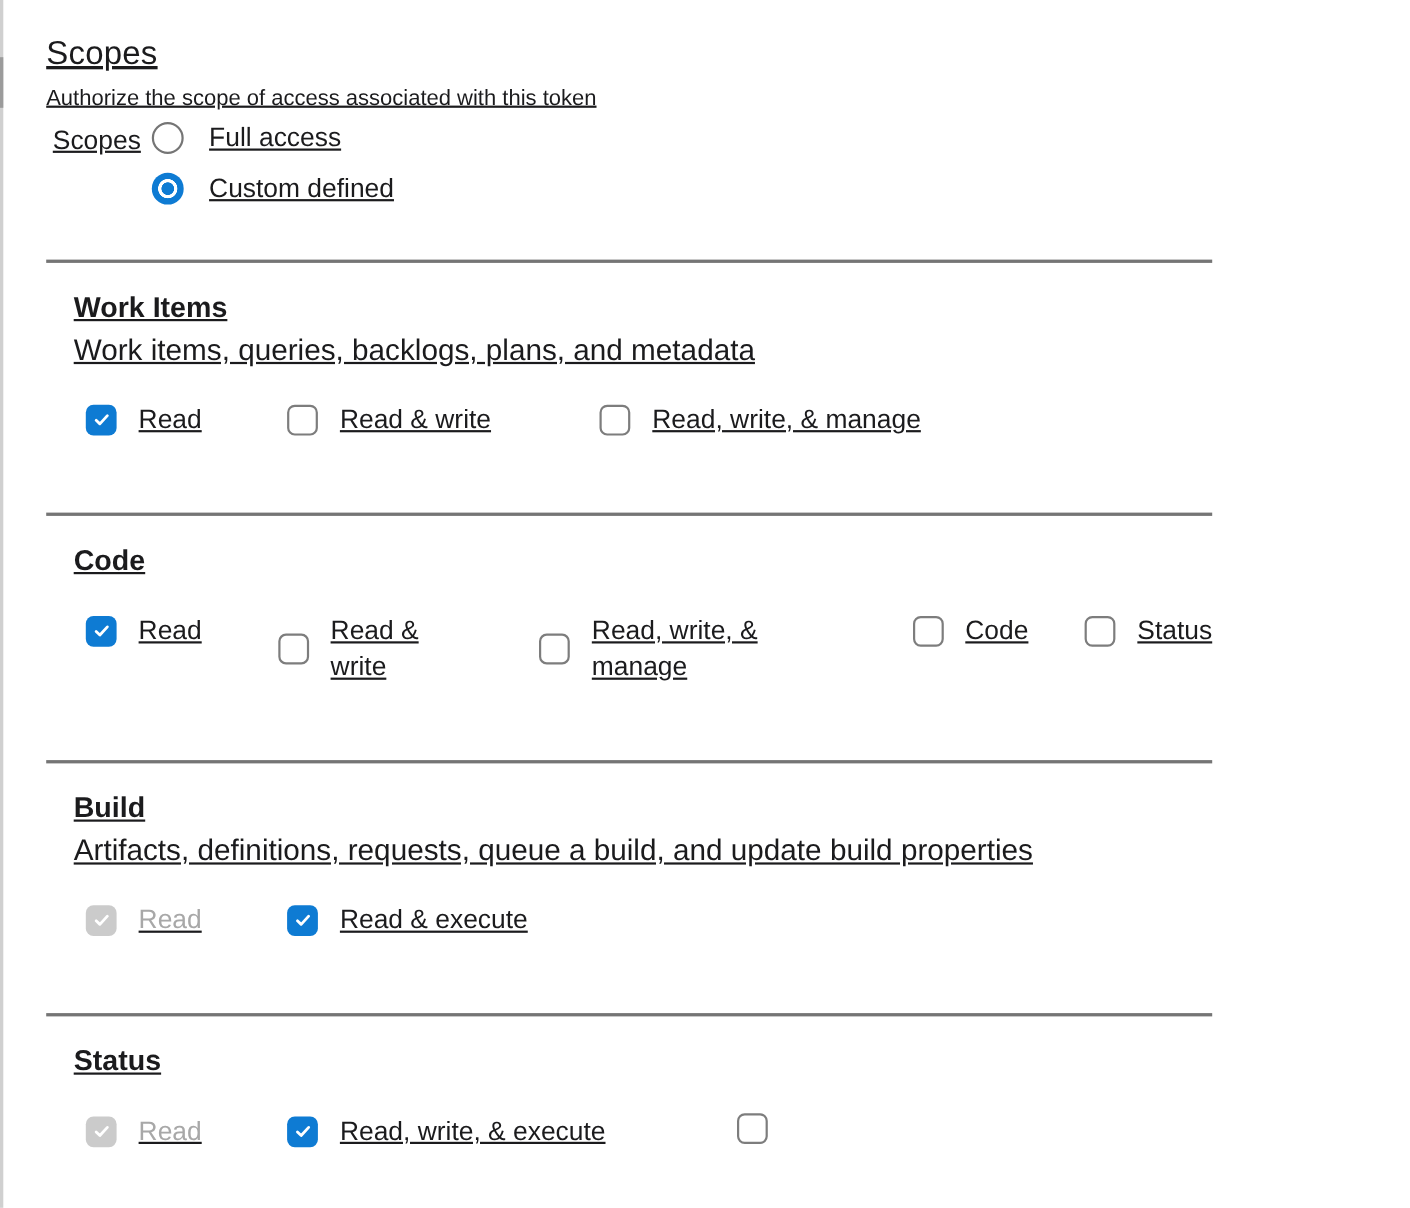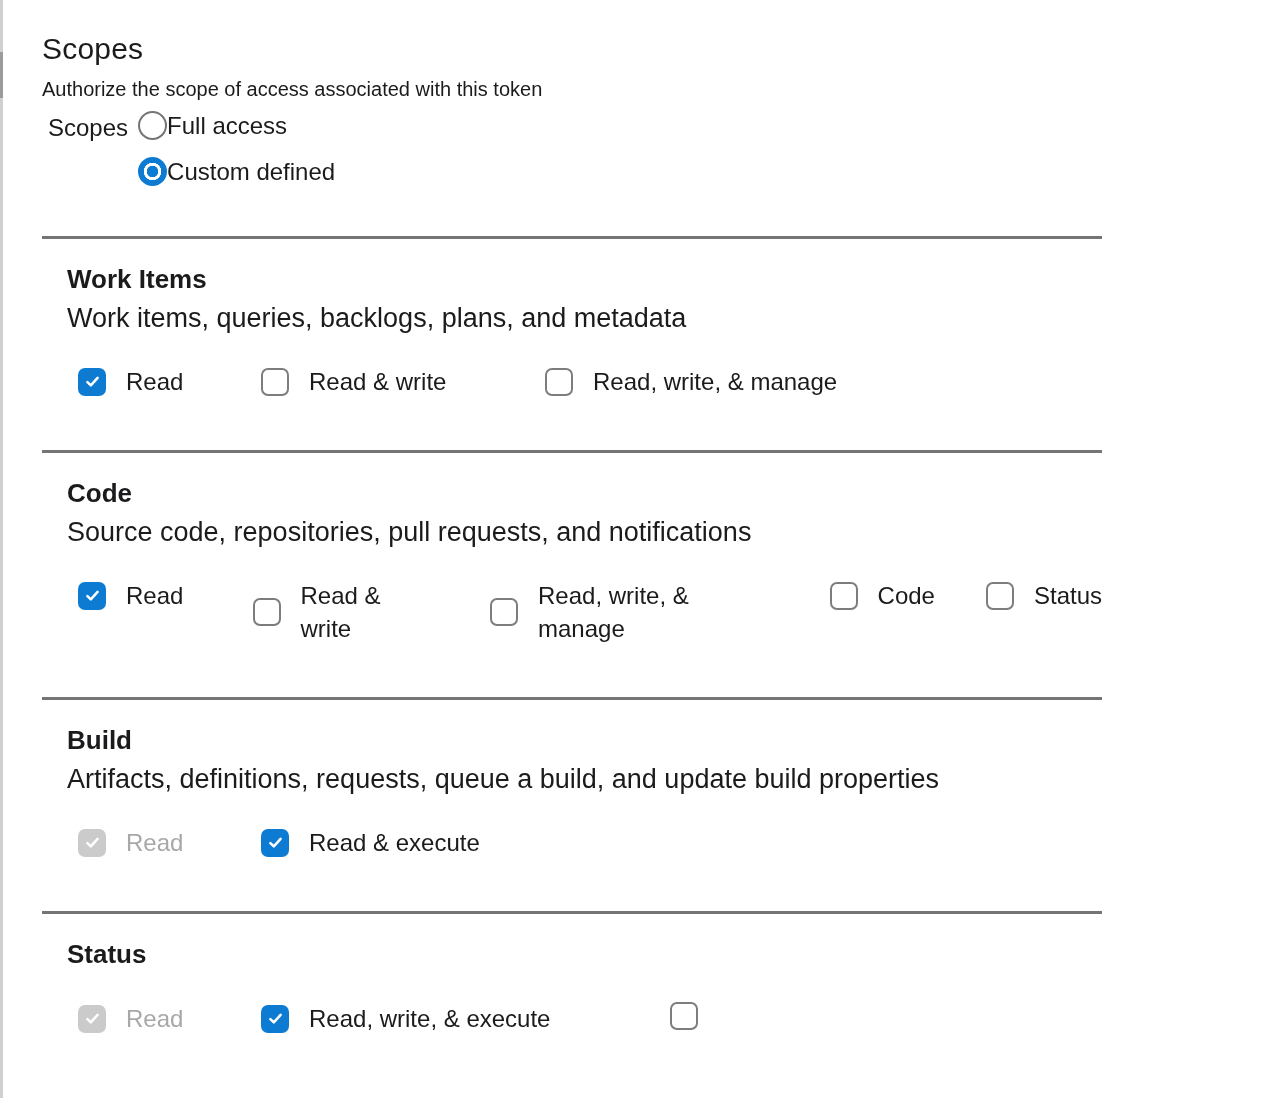--- a/index.html
+++ b/index.html
@@ -4,21 +4,21 @@
 <style>
   * { box-sizing: border-box; margin: 0; padding: 0; }
   html,body { width: 1282px; height: 1098px; }
   body {
     font-family: "Liberation Sans", "DejaVu Sans", sans-serif;
     background: #ffffff;
     color: #1b1b1d;
     position: relative;
     overflow: hidden;
   }
-  .panel { width: 1102px; height: 1098px; position: relative; background:#fff; }
+  .panel { width: 1102px; height: 1098px; position: relative; background:#fff;text-decoration:underline; }
 
   
   .left-track {
     position: absolute; left: 0; top: 0; width: 3px; height: 1098px;
     background: #d0d0d0;
   }
   .left-thumb {
     position: absolute; left: 0; top: 52px; width: 3px; height: 46px;
     background: #9b9b9b;
   }
@@ -33,21 +33,21 @@
   .radio-col { display: flex; flex-direction: column; gap: 17px; }
   .radio-row { display: flex; align-items: center; cursor: default; }
   .radio {
     width: 29px; height: 29px; border-radius: 50%;
     border: 2px solid #757575; background: #fff; flex: 0 0 auto;
   }
   .radio.selected {
     border: none;
     background: radial-gradient(circle at 50% 50%, #0e7bd3 0 5.5px, #ffffff 6px 8.5px, #0e7bd3 9px 15px);
   }
-  .radio-label { font-size: 24px; }
+  .radio-label { font-size: 24px; margin-left: 23px; }
 
   
   .divider { height: 3px; background: #757575; }
   section { padding: 0 0 0 42px; }
   .section-inner { padding-left: 25px; }
   .section-title { font-size: 26px; font-weight: 700; line-height: 32px; padding-top: 24px; }
   .section-desc { font-size: 27px; font-weight: 400; line-height: 30px; margin-top: 8px; }
 
   .cb-row { display: flex; align-items: flex-start; margin-left: 11px; margin-top: 32px; }
   .cb-item { display: flex; align-items: center; cursor: default; }
@@ -68,21 +68,21 @@
 
   
   .w183 { width: 183px; }
   .w249 { width: 249px; }
   .w284 { width: 284px; }
   .w356 { width: 356px; }
   .w164 { width: 164px; }
   .w409 { width: 409px; }
 
   
-  .pb54 { padding-bottom: 52px; }
+  .pb54 { padding-bottom: 68px; }
 </style>
 </head>
 <body>
 
 <div class="panel">
   <div class="left-track">
     <div class="left-thumb"></div>
   </div>
 
   <div class="header">
@@ -128,21 +128,20 @@
           <span class="cb-label">Read, write, &amp; manage</span>
         </label>
       </div>
     </div>
   </section>
 
   <section>
     <div class="divider"></div>
     <div class="section-inner pb54">
       <div class="section-title">Code</div>
-      <div class="section-desc">Source code, repositories, pull requests, and notifications</div>
       <div class="cb-row">
         <label class="cb-item w183">
           <span class="checkbox checked">
             <svg width="17" height="17" viewBox="0 0 16 16">
                 <polyline points="3.2,8.6 6.4,11.6 12.8,4.6" fill="none" stroke="#ffffff" stroke-width="2.4" stroke-linecap="round" stroke-linejoin="round"></polyline>
               </svg>
           </span>
           <span class="cb-label">Read</span>
         </label>
         <label class="cb-item w249">

